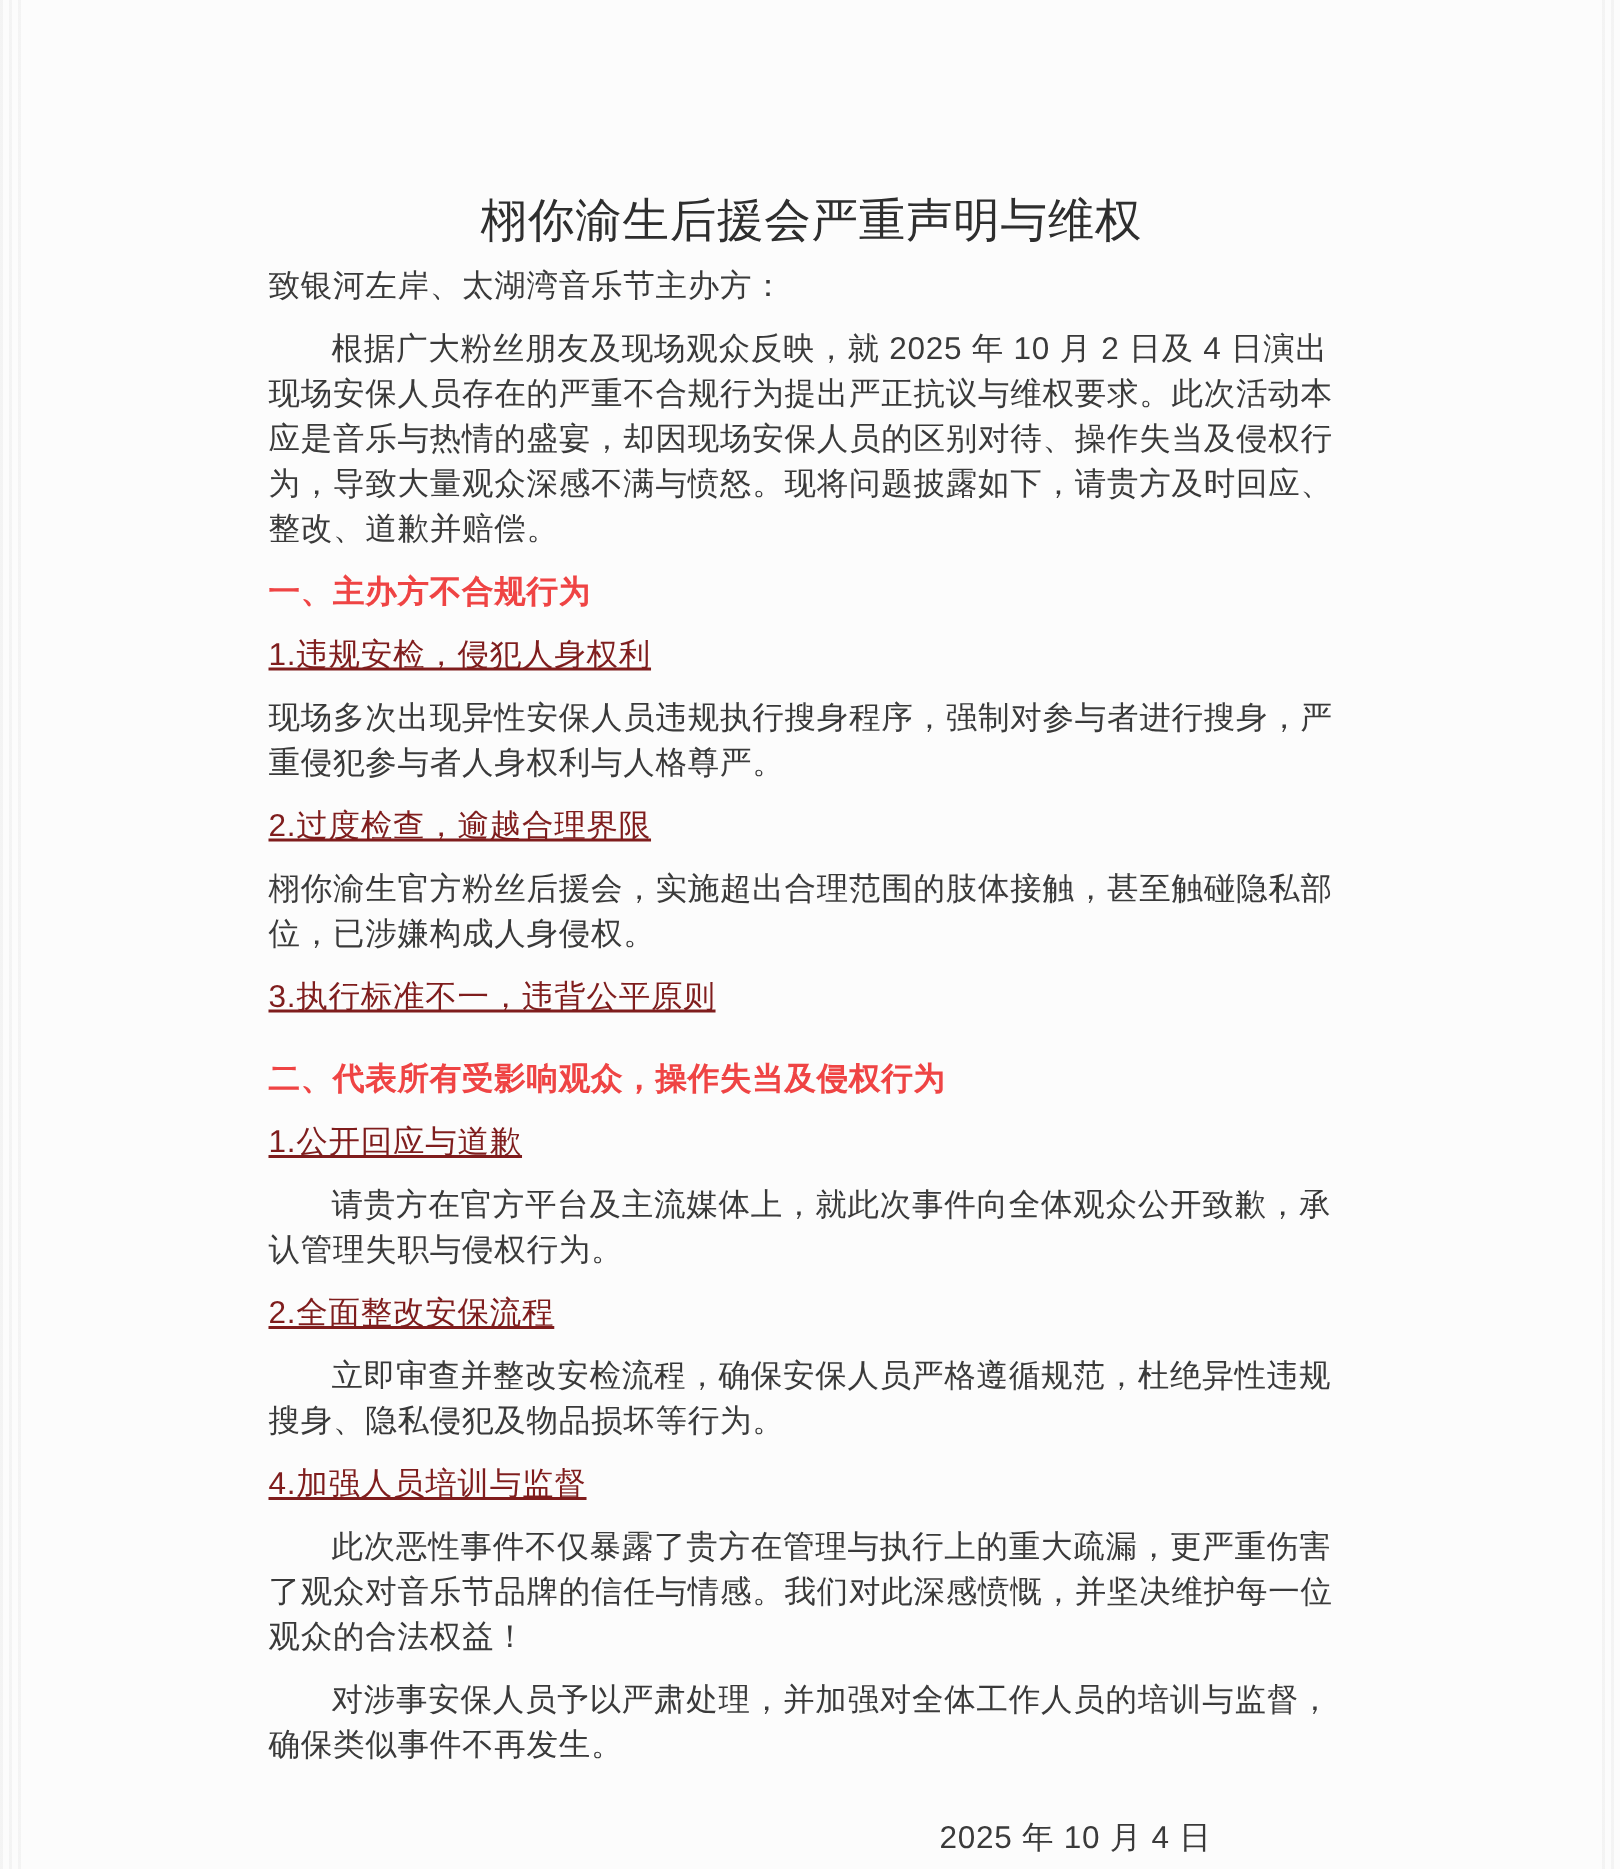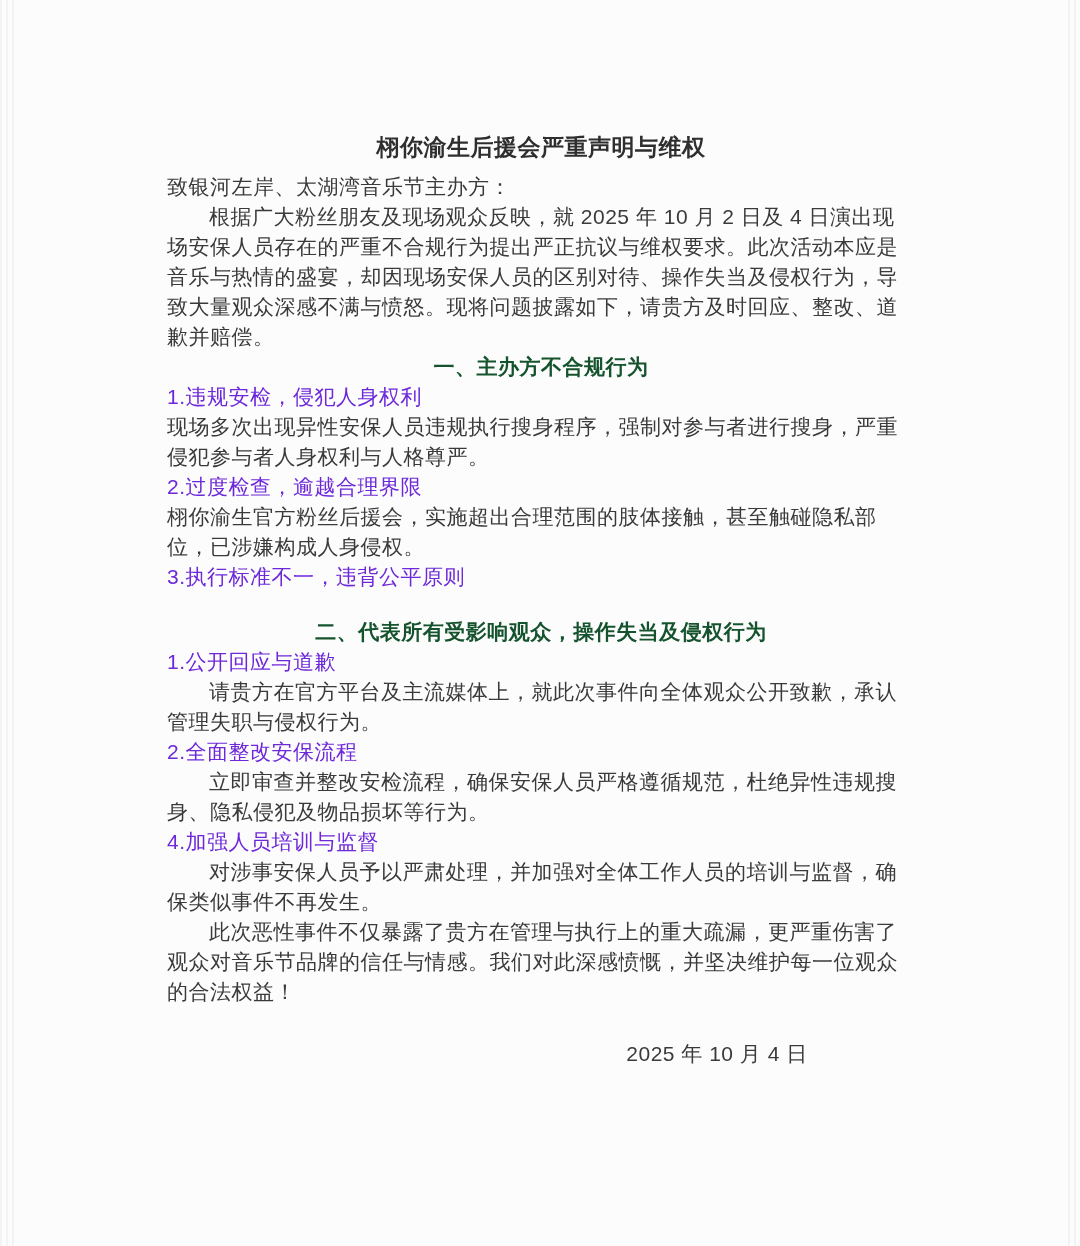--- a/index.html
+++ b/index.html
@@ -36,48 +36,48 @@
     opacity: 0.7;
   }
   .doc {
     position: absolute;
     left: 167px;
     top: 130px;
     width: 748px;
   }
   .doc-title {
     text-align: center;
-    font-size: 23px;
-    font-weight: 700;
+    font-size: 31px;
+    font-weight: 400;
     color: #2e2e2e;
     line-height: 34px;
     margin: 0 0 8px 0;
     letter-spacing: 0.5px;
   }
   p {
-    margin: 0;
+    margin: 12px;
     font-size: 21px;
     line-height: 30px;
     letter-spacing: 0.5px;
   }
   .indent { text-indent: 2em; }
   .sec-heading {
     font-weight: 700;
-    color: #14532d;
+    color: #ef4444;
     font-size: 21px;
     line-height: 30px;
     letter-spacing: 0.5px;
-    text-align: center;
   }
   .sec2-gap { margin-top: 25px; }
   .red-heading {
-    color: #6d28d9;
+    color: #7f1d1d;
     font-size: 21px;
     line-height: 30px;
     letter-spacing: 0.5px;
+    text-decoration: underline;
   }
   .signature-block {
     margin-top: 28px;
     margin-left: auto;
     margin-right: 58px;
     width: 280px;
     text-align: center;
   }
   .signature-block p {
     line-height: 37px;
@@ -109,21 +109,21 @@
 
   <p class="sec-heading sec2-gap">二、代表所有受影响观众，操作失当及侵权行为</p>
 
   <p class="red-heading">1.公开回应与道歉</p>
   <p class="indent">请贵方在官方平台及主流媒体上，就此次事件向全体观众公开致歉，承认管理失职与侵权行为。</p>
 
   <p class="red-heading">2.全面整改安保流程</p>
   <p class="indent">立即审查并整改安检流程，确保安保人员严格遵循规范，杜绝异性违规搜身、隐私侵犯及物品损坏等行为。</p>
 
   <p class="red-heading">4.加强人员培训与监督</p>
+  <p class="indent">此次恶性事件不仅暴露了贵方在管理与执行上的重大疏漏，更严重伤害了观众对音乐节品牌的信任与情感。我们对此深感愤慨，并坚决维护每一位观众的合法权益！</p>
+
   <p class="indent">对涉事安保人员予以严肃处理，并加强对全体工作人员的培训与监督，确保类似事件不再发生。</p>
-
-  <p class="indent">此次恶性事件不仅暴露了贵方在管理与执行上的重大疏漏，更严重伤害了观众对音乐节品牌的信任与情感。我们对此深感愤慨，并坚决维护每一位观众的合法权益！</p>
 
   <div class="signature-block">
     <p>2025 年 10 月 4 日</p>
   </div>
 
 </div>
 
 </body></html>

